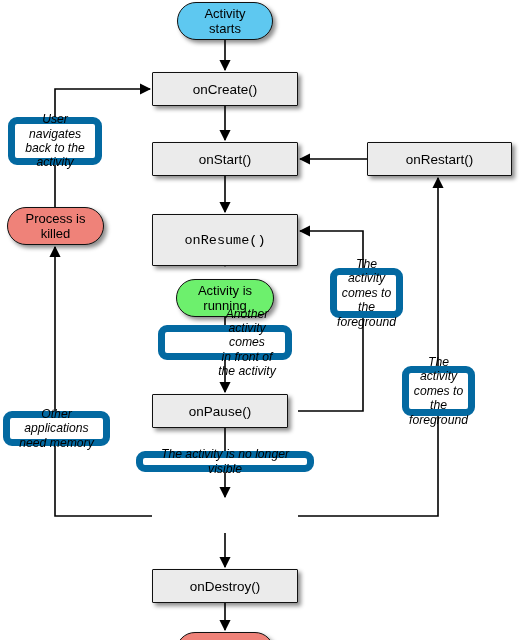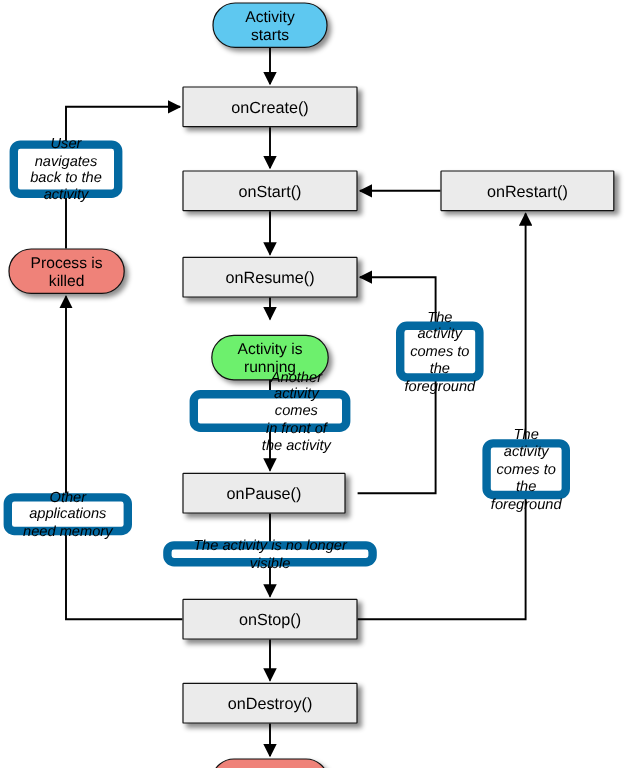--- a/index.html
+++ b/index.html
@@ -129,41 +129,38 @@
   </div>
 
   <div class="node node-method" style="left:152px; top:142px; width:146px; height:34px;">
     <span class="node-inner">onStart()</span>
   </div>
 
   <div class="node node-method" style="left:367px; top:142px; width:145px; height:34px;">
     <span class="node-inner">onRestart()</span>
   </div>
 
-  <div class="node node-method" style="left:152px; top:214px; width:146px; height:34px;">
+  <div class="node node-method" style="left:152px; top:214px; width:146px; height:52px;font-family:Liberation Mono, monospace;">
     <span class="node-inner">onResume()</span>
   </div>
 
   <div class="node node-terminal node-running" style="left:176px; top:268px; width:98px; height:38px;">
     <span class="node-inner">Activity is
 running</span>
   </div>
 
   <div class="node node-terminal node-killed" style="left:7px; top:207px; width:97px; height:38px;">
     <span class="node-inner">Process is
 killed</span>
   </div>
 
   <div class="node node-method" style="left:152px; top:394px; width:136px; height:34px;">
     <span class="node-inner">onPause()</span>
   </div>
 
-  <div class="node node-method" style="left:152px; top:499px; width:146px; height:34px;">
-    <span class="node-inner">onStop()</span>
-  </div>
 
   <div class="node node-method" style="left:152px; top:569px; width:146px; height:34px;text-align:center;">
     <span class="node-inner">onDestroy()</span>
   </div>
 
   <div class="node node-terminal node-killed" style="left:176px; top:632px; width:98px; height:38px;">
     <span class="node-inner"></span>
   </div>
 
   <div class="label" style="left:8px; top:117px; width:94px; height:48px;">

